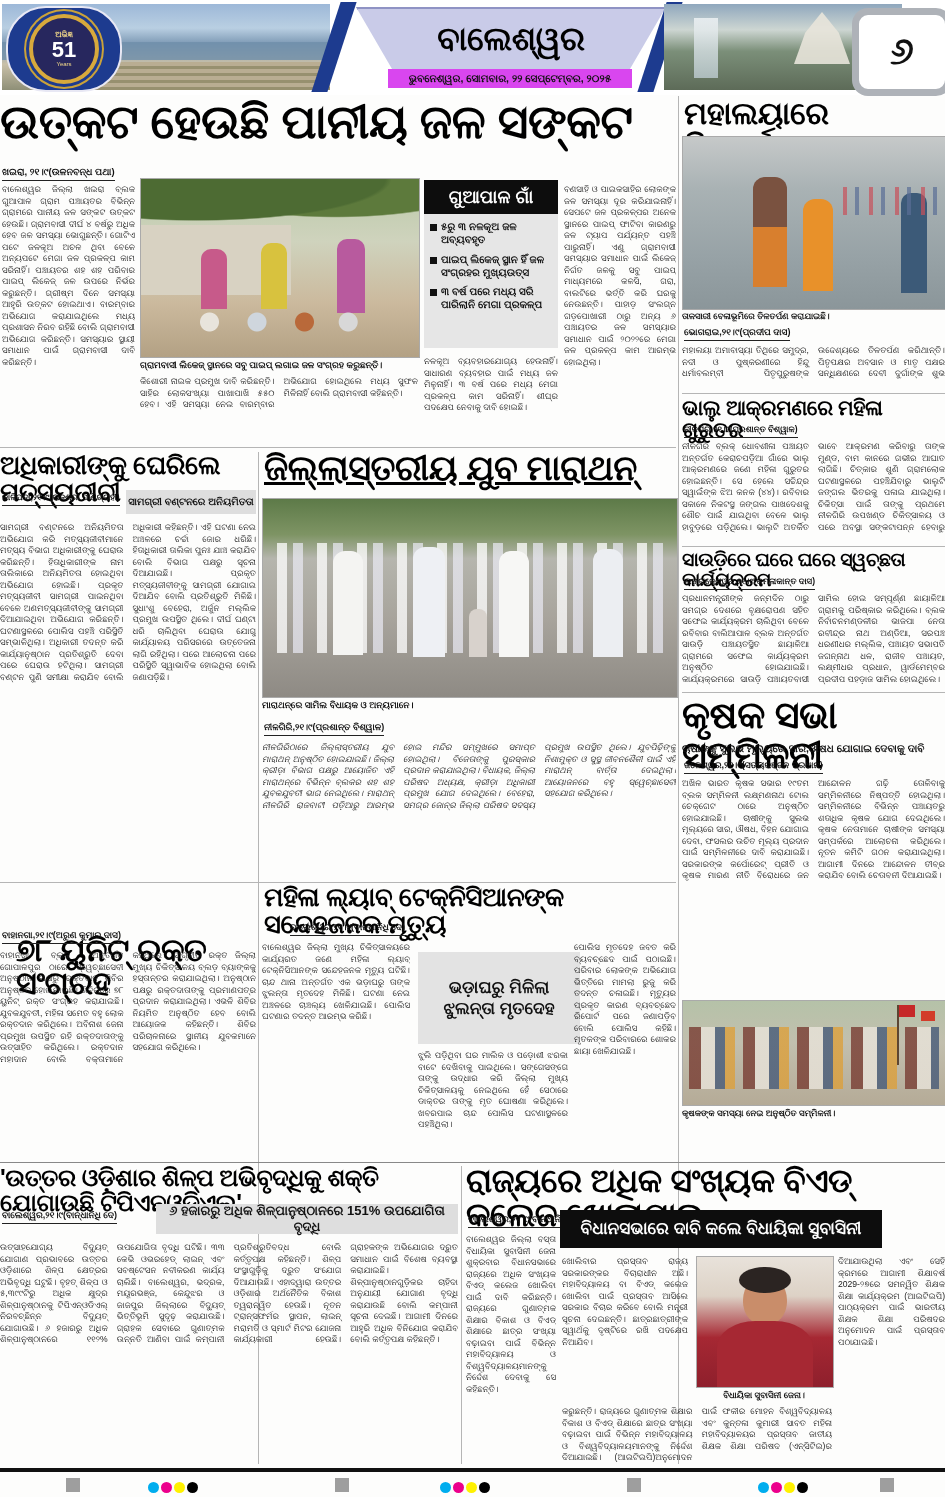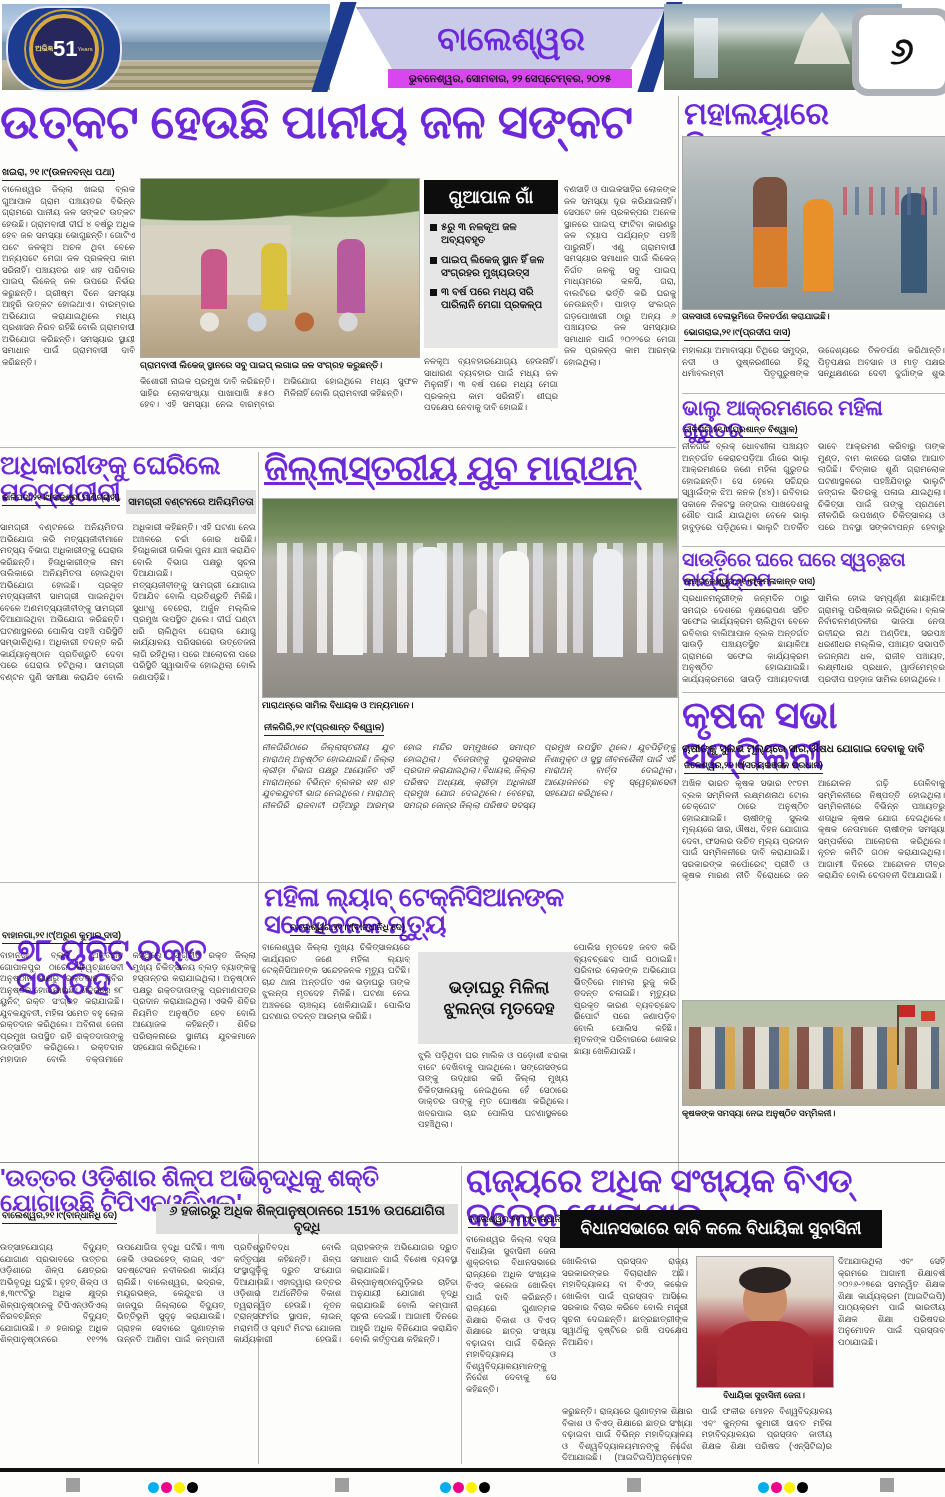--- a/index.html
+++ b/index.html
@@ -1,19 +1,19 @@
 <!DOCTYPE html>
 <html><head>
 <meta charset="utf-8">
 <style>
   html,body{margin:0;padding:0;background:#ffffff;}
   #page{position:relative;width:945px;height:1497px;background:#fdfdfc;overflow:hidden;
         font-family:"Liberation Sans","DejaVu Sans",sans-serif;color:#111;}
   .abs{position:absolute;}
-  .headline{font-weight:bold;color:#6d28d9;line-height:1.04;letter-spacing:-.5px;}
+  .headline{font-weight:bold;color:#000000;line-height:1.04;letter-spacing:-.5px;}
   .dateline{font-size:9.5px;font-weight:bold;border-bottom:1.5px solid #222;padding-bottom:2px;white-space:nowrap;}
   .bodytext{font-size:8.6px;line-height:1.34;text-align:justify;color:#1c1c1c;overflow:hidden;}
   .cols2{column-count:2;column-gap:9px;}
   .cols3{column-count:3;column-gap:9px;font-style:italic;}
   .cols4{column-count:4;column-gap:9px;}
   .caption{font-size:9px;font-weight:bold;color:#111;}
   .graybox{background:#dedede;color:#111;font-weight:bold;display:flex;align-items:center;justify-content:center;text-align:center;}
   .blackbox{background:#0d0d0d;color:#fff;font-weight:bold;display:flex;align-items:center;justify-content:center;text-align:center;}
   .photo{background:#c7c7c7;overflow:hidden;border:1px solid #aaa;}
   .vline{width:1px;background:#b5b5b5;}
@@ -27,21 +27,21 @@
 <body>
 
 <div id="page">
 
   <div class="abs" style="left:0;top:0;width:945px;height:95px;background:#fff;">
     <div class="abs photo" style="left:2px;top:4px;width:328px;height:86px;border:none;background:linear-gradient(180deg,#9db8d8 0%,#b9cfe2 28%,#7e9ab5 46%,#c9c0a8 70%,#8e8f77 100%);">
       <div class="abs" style="left:0;top:38px;width:328px;height:18px;background:#6f8faa;opacity:.8;"></div>
       <div class="abs" style="left:60px;top:58px;width:268px;height:28px;background:repeating-linear-gradient(180deg,#b9ad92 0 4px,#97906f 4px 7px);"></div>
     </div>
     <div class="abs" style="left:6px;top:6px;width:112px;height:82px;background:#1d3b8f;border-radius:40px;border:2px solid #e8e8f4;display:flex;align-items:center;justify-content:center;">
-      <div style="width:62px;height:62px;border-radius:50%;background:#27275e;border:4px solid #d8a93c;box-shadow:0 0 0 3px #1d3b8f,0 0 0 5px #caa23a;display:flex;flex-direction:row;align-items:center;justify-content:center;">
+      <div style="width:62px;height:62px;border-radius:50%;background:#27275e;border:4px solid #d8a93c;box-shadow:0 0 0 3px #1d3b8f,0 0 0 5px #caa23a;display:flex;flex-direction:column;align-items:center;justify-content:center;">
         <div style="color:#f2d98a;font-size:8px;font-weight:bold;line-height:1;">ଅଭିଜ୍ଞ</div>
         <div style="color:#fff;font-size:22px;font-weight:bold;line-height:1;">51</div>
         <div style="color:#f2d98a;font-size:6px;line-height:1;">Years</div>
       </div>
     </div>
     <div class="abs" style="left:326px;top:2px;width:16px;height:90px;background:#1d3b8f;transform:skewX(-18deg);"></div>
     <div class="abs" style="left:356px;top:7px;width:306px;height:60px;background:#c9cbe8;border:2px solid #8f93c4;clip-path:polygon(0 0,100% 0,88% 100%,12% 100%);display:flex;align-items:center;justify-content:center;">
       <div class="headline" style="font-size:33px;">ବାଲେଶ୍ୱର</div>
     </div>
     <div class="abs" style="left:388px;top:69px;width:244px;height:19px;background:#d946ef;display:flex;align-items:center;justify-content:center;">
@@ -170,21 +170,21 @@
   <div class="abs dateline" style="left:468px;top:1214px;font-size:9px;">ବାଲେଶ୍ୱର,୨୧।୯(ବାନ୍ଧାନିଧି ଦେ)</div>
   <div class="abs blackbox" style="left:560px;top:1210px;width:322px;height:38px;font-size:17px;">ବିଧାନସଭାରେ ଦାବି କଲେ ବିଧାୟିକା ସୁବାସିନୀ</div>
   <div class="abs bodytext" style="left:466px;top:1234px;width:90px;height:230px;">ବାଲେଶ୍ୱର ଜିଲ୍ଲା ବସ୍ତା ବିଧାୟିକା ସୁବାସିନୀ ଜେନା ଶୁକ୍ରବାର ବିଧାନସଭାରେ ରାଜ୍ୟରେ ଅଧିକ ସଂଖ୍ୟକ ବିଏଡ୍ କଲେଜ ଖୋଲିବା ପାଇଁ ଦାବି କରିଛନ୍ତି। ରାଜ୍ୟରେ ଗୁଣାତ୍ମକ ଶିକ୍ଷାର ବିକାଶ ଓ ବିଏଡ୍ ଶିକ୍ଷାରେ ଛାତ୍ର ସଂଖ୍ୟା ବଢ଼ାଇବା ପାଇଁ ବିଭିନ୍ନ ମହାବିଦ୍ୟାଳୟ ଓ ବିଶ୍ୱବିଦ୍ୟାଳୟମାନଙ୍କୁ ନିର୍ଦ୍ଦେଶ ଦେବାକୁ ସେ କହିଛନ୍ତି।</div>
   <div class="abs bodytext" style="left:562px;top:1256px;width:126px;height:130px;">ଖୋଲିବାର ପ୍ରସ୍ତାବ ରାଜ୍ୟ ସରକାରଙ୍କର ବିଚାରାଧୀନ ଅଛି। ମହାବିଦ୍ୟାଳୟ ବା ବିଏଡ୍ କଲେଜ ଖୋଲିବା ପାଇଁ ପ୍ରସ୍ତାବ ଆସିଲେ ସରକାର ବିଚାର କରିବେ ବୋଲି ମନ୍ତ୍ରୀ ସୂଚନା ଦେଇଛନ୍ତି। ଛାତ୍ରଛାତ୍ରୀଙ୍କ ସ୍ୱାର୍ଥକୁ ଦୃଷ୍ଟିରେ ରଖି ପଦକ୍ଷେପ ନିଆଯିବ।</div>
   <div class="abs photo" style="left:696px;top:1256px;width:136px;height:130px;background:linear-gradient(180deg,#e8e2da 0%,#ddd2c6 30%,#a62833 62%,#8e1f2c 100%);">
     <div class="abs" style="left:46px;top:18px;width:44px;height:50px;background:#c98d6a;border-radius:50% 50% 46% 46%;"></div>
     <div class="abs" style="left:42px;top:10px;width:52px;height:26px;background:#2b2422;border-radius:50%;"></div>
     <div class="abs" style="left:20px;top:64px;width:96px;height:66px;background:#a62833;border-radius:40% 40% 0 0;"></div>
   </div>
   <div class="abs caption" style="left:696px;top:1390px;width:136px;text-align:center;font-size:8.6px;">ବିଧାୟିକା ସୁବାସିନୀ ଜେନା।</div>
-  <div class="abs bodytext" style="left:838px;top:1256px;width:107px;height:208px;">ଦିଆଯାଉଥିଲା ଏବଂ ସେହି କ୍ରମରେ ଆଗାମୀ ଶିକ୍ଷାବର୍ଷ ୨୦୨୬-୨୭ରେ ସମନ୍ୱିତ ଶିକ୍ଷକ ଶିକ୍ଷା କାର୍ଯ୍ୟକ୍ରମ (ଆଇଟିଇପି) ପାଠ୍ୟକ୍ରମ ପାଇଁ ଭାରତୀୟ ଶିକ୍ଷକ ଶିକ୍ଷା ପରିଷଦର ଅନୁମୋଦନ ପାଇଁ ପ୍ରସ୍ତାବ ପଠାଯାଇଛି।</div>
+  <div class="abs bodytext" style="left:838px;top:1256px;width:107px;height:208px;">ଦିଆଯାଉଥିଲା ଏବଂ ସେହି କ୍ରମରେ ଆଗାମୀ ଶିକ୍ଷାବର୍ଷ 2029-୨୭ରେ ସମନ୍ୱିତ ଶିକ୍ଷକ ଶିକ୍ଷା କାର୍ଯ୍ୟକ୍ରମ (ଆଇଟିଇପି) ପାଠ୍ୟକ୍ରମ ପାଇଁ ଭାରତୀୟ ଶିକ୍ଷକ ଶିକ୍ଷା ପରିଷଦର ଅନୁମୋଦନ ପାଇଁ ପ୍ରସ୍ତାବ ପଠାଯାଇଛି।</div>
   <div class="abs bodytext cols2" style="left:562px;top:1406px;width:270px;height:58px;">କରୁଛନ୍ତି। ରାଜ୍ୟରେ ଗୁଣାତ୍ମକ ଶିକ୍ଷାର ବିକାଶ ଓ ବିଏଡ୍ ଶିକ୍ଷାରେ ଛାତ୍ର ସଂଖ୍ୟା ବଢ଼ାଇବା ପାଇଁ ବିଭିନ୍ନ ମହାବିଦ୍ୟାଳୟ ଓ ବିଶ୍ୱବିଦ୍ୟାଳୟମାନଙ୍କୁ ନିର୍ଦ୍ଦେଶ ଦିଆଯାଇଛି। (ଆଇଟିଇପି)ଅନୁମୋଦନ ପାଇଁ ଫକୀର ମୋହନ ବିଶ୍ୱବିଦ୍ୟାଳୟ ଏବଂ କୁନ୍ତଳା କୁମାରୀ ସାବତ ମହିଳା ମହାବିଦ୍ୟାଳୟର ପ୍ରସ୍ତାବ ଜାତୀୟ ଶିକ୍ଷକ ଶିକ୍ଷା ପରିଷଦ (ଏନ୍‌ସିଟିଇ)ର ବିଚାରାଧୀନ ଅଛି ବୋଲି ମନ୍ତ୍ରୀ ଉତ୍ତର ରଖିଥିଲେ।</div>
 
   <div class="abs" style="left:0;top:1468px;width:945px;height:4px;background:#111;"></div>
   <div class="abs regsq" style="left:66px;top:1478px;"></div>
   <div class="abs" style="left:148px;top:1479px;">
     <span class="dot" style="background:#00adee;"></span><span class="dot" style="background:#ec008c;"></span><span class="dot" style="background:#fff100;"></span><span class="dot" style="background:#000;"></span>
   </div>
   <div class="abs regsq" style="left:335px;top:1478px;"></div>
   <div class="abs" style="left:440px;top:1479px;">
     <span class="dot" style="background:#00adee;"></span><span class="dot" style="background:#ec008c;"></span><span class="dot" style="background:#fff100;"></span><span class="dot" style="background:#000;"></span>

